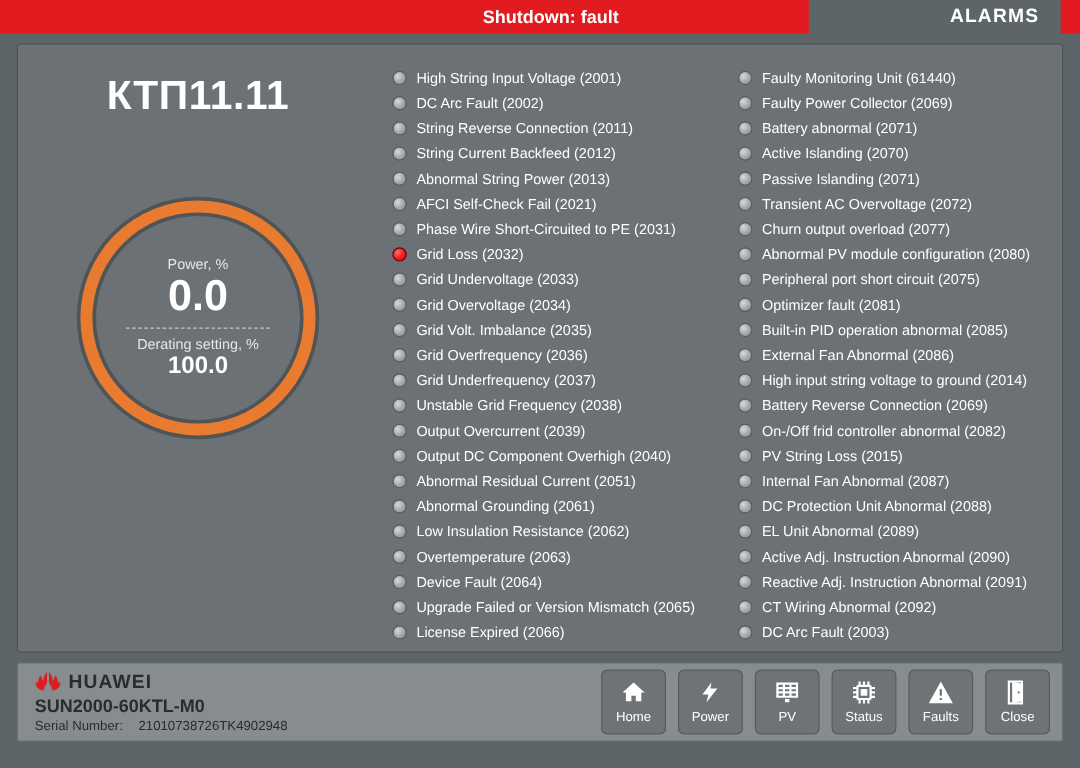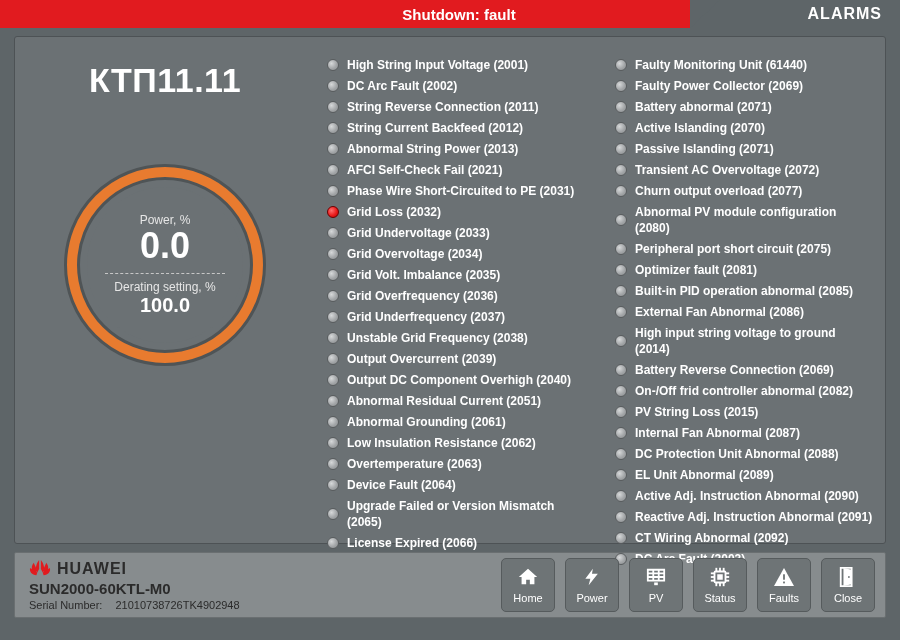--- a/index.html
+++ b/index.html
@@ -21,21 +21,21 @@
     padding-left: 18px;
   }
   .topbar .status {
     margin: 0 auto;
     color: #fff;
     font-weight: bold;
     font-size: 15px;
   }
   .topbar .alarms-region {
     position: absolute;
-    right: 0; top: 0; bottom: 0;
+    right: 16px; top: 0; bottom: 0;
     width: 210px;
     display: flex;
     align-items: center;
     justify-content: flex-end;
     padding-right: 18px;
   }
   .topbar .alarms-bg {
     position: absolute;
     right: 0; top: 0; bottom: 0;
     width: 210px;
@@ -107,21 +107,21 @@
   .g-val2 { font-size: 20px; font-weight: bold; }
 
   .alarms {
     flex: 1;
     display: flex;
     gap: 30px;
     padding: 20px 12px 10px 12px;
     color: #fff;
     font-size: 12px;
   }
-  .alarm-col { flex: 1; display: flex; flex-direction: column; gap: 5px; font-weight: bold; }
+  .alarm-col { flex: 1; display: flex; flex-direction: column; gap: 5px; }
   .alarm-item { display: flex; align-items: center; gap: 8px; line-height: 16px; }
   .dot {
     width: 12px; height: 12px; border-radius: 50%;
     background: radial-gradient(circle at 35% 35%, #d6d8d9 0%, #a3a6a8 55%, #8a8d8f 100%);
     border: 1px solid #595d5f;
     flex-shrink: 0;
   }
   .dot.active {
     background: radial-gradient(circle at 35% 35%, #ff6e6e 0%, #ea1c1c 55%, #b50000 100%);
     border: 1px solid #6d0000;

